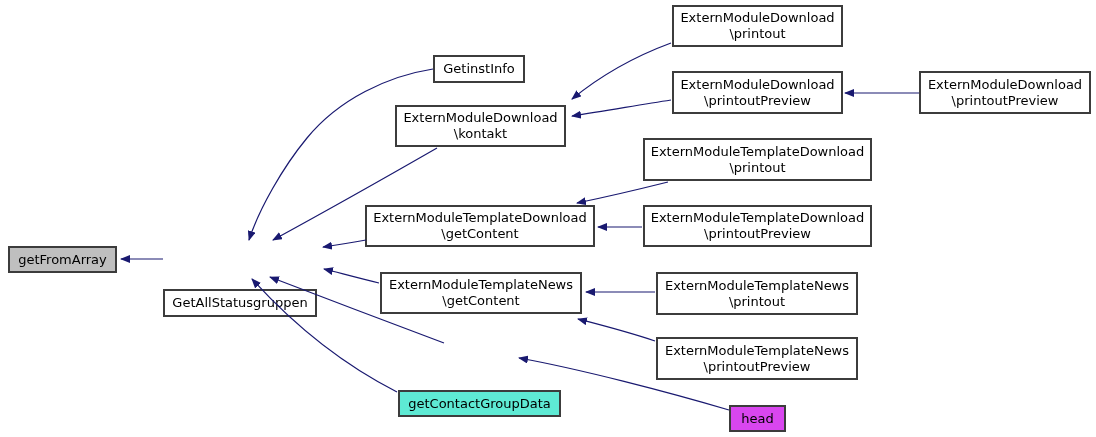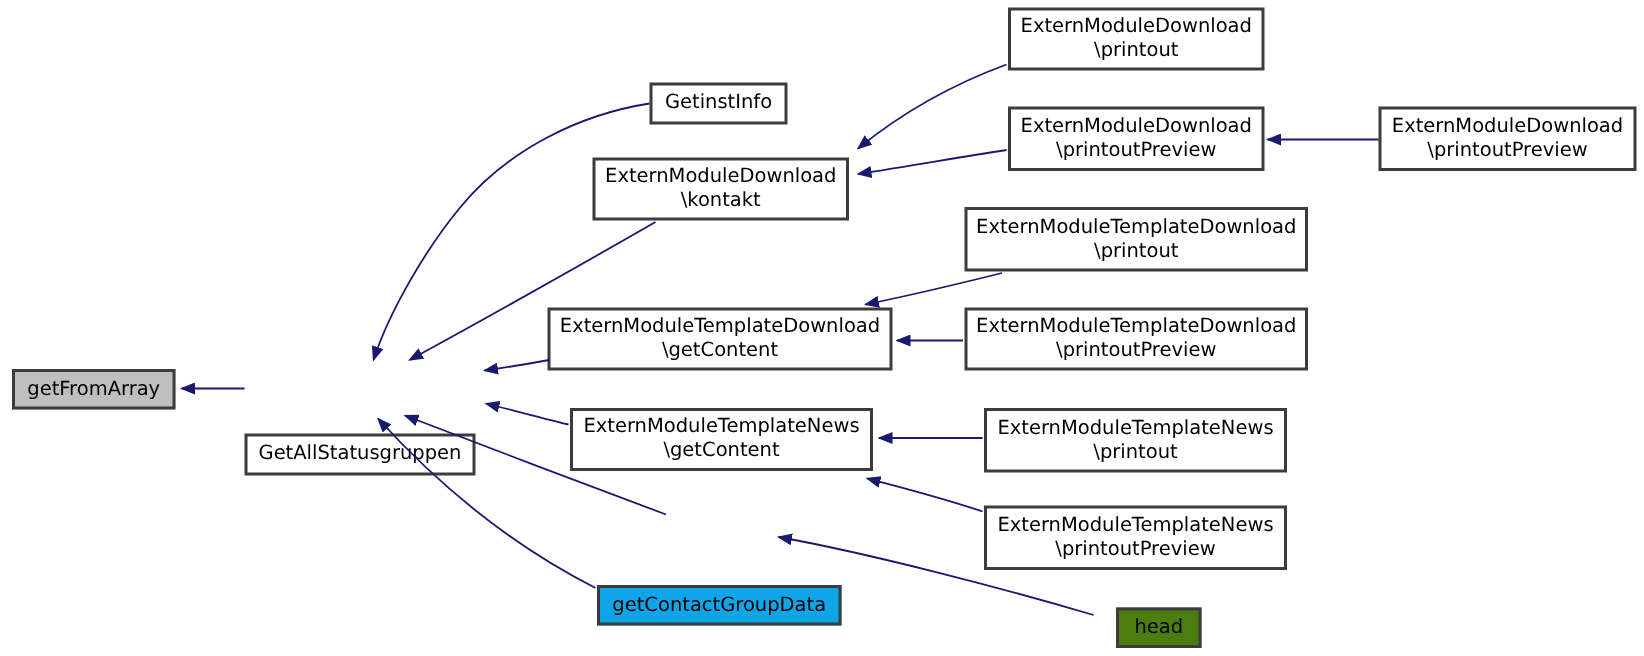--- a/index.html
+++ b/index.html
@@ -105,19 +105,19 @@
       <span>\getContent</span>
     </div>
     <div class="node" style="left: 656px; top: 272px; width: 202px; height: 43px; border-color: rgb(60, 60, 60); background: rgb(255, 255, 255);">
       <span>ExternModuleTemplateNews</span>
       <span>\printout</span>
     </div>
     <div class="node" style="left: 656px; top: 337px; width: 202px; height: 43px; border-color: rgb(60, 60, 60); background: rgb(255, 255, 255);">
       <span>ExternModuleTemplateNews</span>
       <span>\printoutPreview</span>
     </div>
-    <div class="node" style="left: 398px; top: 390px; width: 163px; height: 27px; border-color: rgb(60, 60, 60); background: #0ea5e9;">
+    <div class="node" style="left: 398px; top: 390px; width: 163px; height: 27px; border-color: rgb(60, 60, 60); background: #5eead4;">
       <span>getContactGroupData</span>
     </div>
-    <div class="node" style="left: 729px; top: 405px; width: 57px; height: 27px; border-color: rgb(60, 60, 60); background: #4d7c0f; margin-left: 15px;">
+    <div class="node" style="left: 729px; top: 405px; width: 57px; height: 27px; border-color: rgb(60, 60, 60); background: #d946ef;">
       <span>head</span>
     </div>
   </div>
 
 </body></html>

